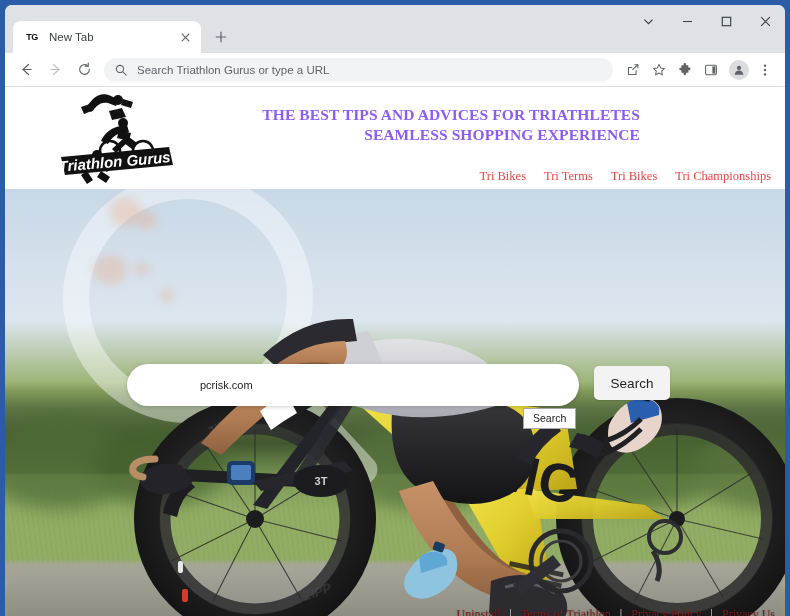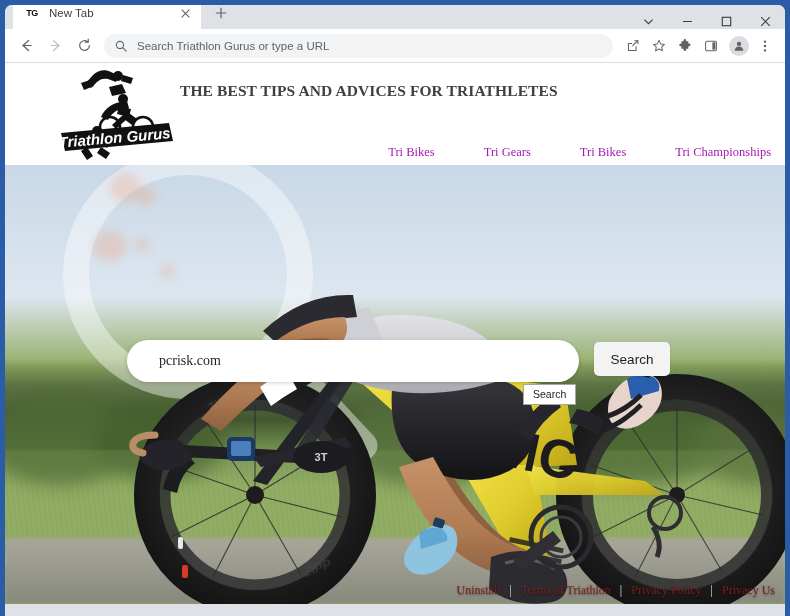--- a/index.html
+++ b/index.html
@@ -22,21 +22,21 @@
     position: relative;
     width: 780px; height: 611px;
     background: #dee1e6;
     border-radius: 7px 7px 0 0;
     overflow: hidden;
   }
 
   
   .tabstrip {
     position: relative;
-    height: 24px;
+    height: 48px;
     background: #dee1e6;
     display: flex;
     align-items: flex-end;
   }
   .tab {
     position: relative;
     margin-left: 8px;
     width: 188px; height: 32px;
     background: #ffffff;
     border-radius: 8px 8px 0 0;
@@ -158,36 +158,36 @@
   }
   .logo {
     position: absolute;
     left: 52px; top: -2px;
     width: 120px; height: 100px;
   }
   .headline {
     position: absolute;
     left: 175px; top: 18px;
     width: 460px;
-    text-align: left;
+    text-align: right;
     font-family: "Liberation Serif", serif;
     font-weight: bold;
     font-size: 15.5px;
     line-height: 20px;
-    color: #404040;
+    color: #8b5cf6;
     letter-spacing: 0.1px;
   }
   .nav {
     position: absolute;
     right: 14px; bottom: 5px;
     display: flex;
-    gap: 49px;
+    gap: 18px;
     font-family: "Liberation Serif", serif;
     font-size: 12.5px;
-    color: #a21caf;
+    color: #ef4444;
   }
   .nav-item { cursor: pointer; white-space: nowrap; }
 
   
   .hero {
     position: relative;
     height: 439px;
     overflow: hidden;
     background: #8fa8b8;
   }
@@ -285,25 +285,26 @@
     left: 122px; top: 0;
     width: 452px; height: 42px;
     background: #ffffff;
     border-radius: 23px;
     box-shadow: 0 1px 4px rgba(0,0,0,0.18);
     display: flex;
     align-items: center;
     padding-left: 32px;
   }
   .search-value {
-    font-size: 14px;
+    font-size: 11px;
     color: #1f1f1f;
-    font-family: Liberation Serif, serif;
+    font-family: Liberation Sans, sans-serif;
     border: none; outline: none; background: transparent;
     width: 390px;
+    margin-left: 41px;
   }
   .search-btn {
     position: absolute;
     left: 589px; top: 2px;
     width: 76px; height: 34px;
     background: #f3f3f3;
     border: none;
     border-radius: 5px;
     font-size: 13.5px;
     color: #1f1f1f;
@@ -484,25 +485,26 @@
 
           <g>
             <path d="M4 72 L112 62 L116 80 L8 90 Z" fill="#111111"></path>
             <text x="58" y="82" text-anchor="middle" font-family="Liberation Sans, sans-serif" font-size="15" font-weight="bold" font-style="italic" fill="#ffffff" transform="rotate(-5 58 82)">Triathlon Gurus</text>
           </g>
         </svg>
       </div>
 
       <div class="headline">
         <div>THE BEST TIPS AND ADVICES FOR TRIATHLETES</div>
+        <div>SEAMLESS SHOPPING EXPERIENCE</div>
       </div>
 
       <div class="nav">
         <span class="nav-item">Tri Bikes</span>
-        <span class="nav-item">Tri Gears</span>
+        <span class="nav-item">Tri Terms</span>
         <span class="nav-item">Tri Bikes</span>
         <span class="nav-item">Tri Championships</span>
       </div>
     </div>
 
     <div class="hero">
       <div class="hero-photo"></div>
 
       <div class="tree" style="left:-20px; top:230px; width:150px; height:90px; background:#4f6a36;"></div>
       <div class="tree" style="left:90px; top:238px; width:130px; height:78px; background:#46612f;"></div>

